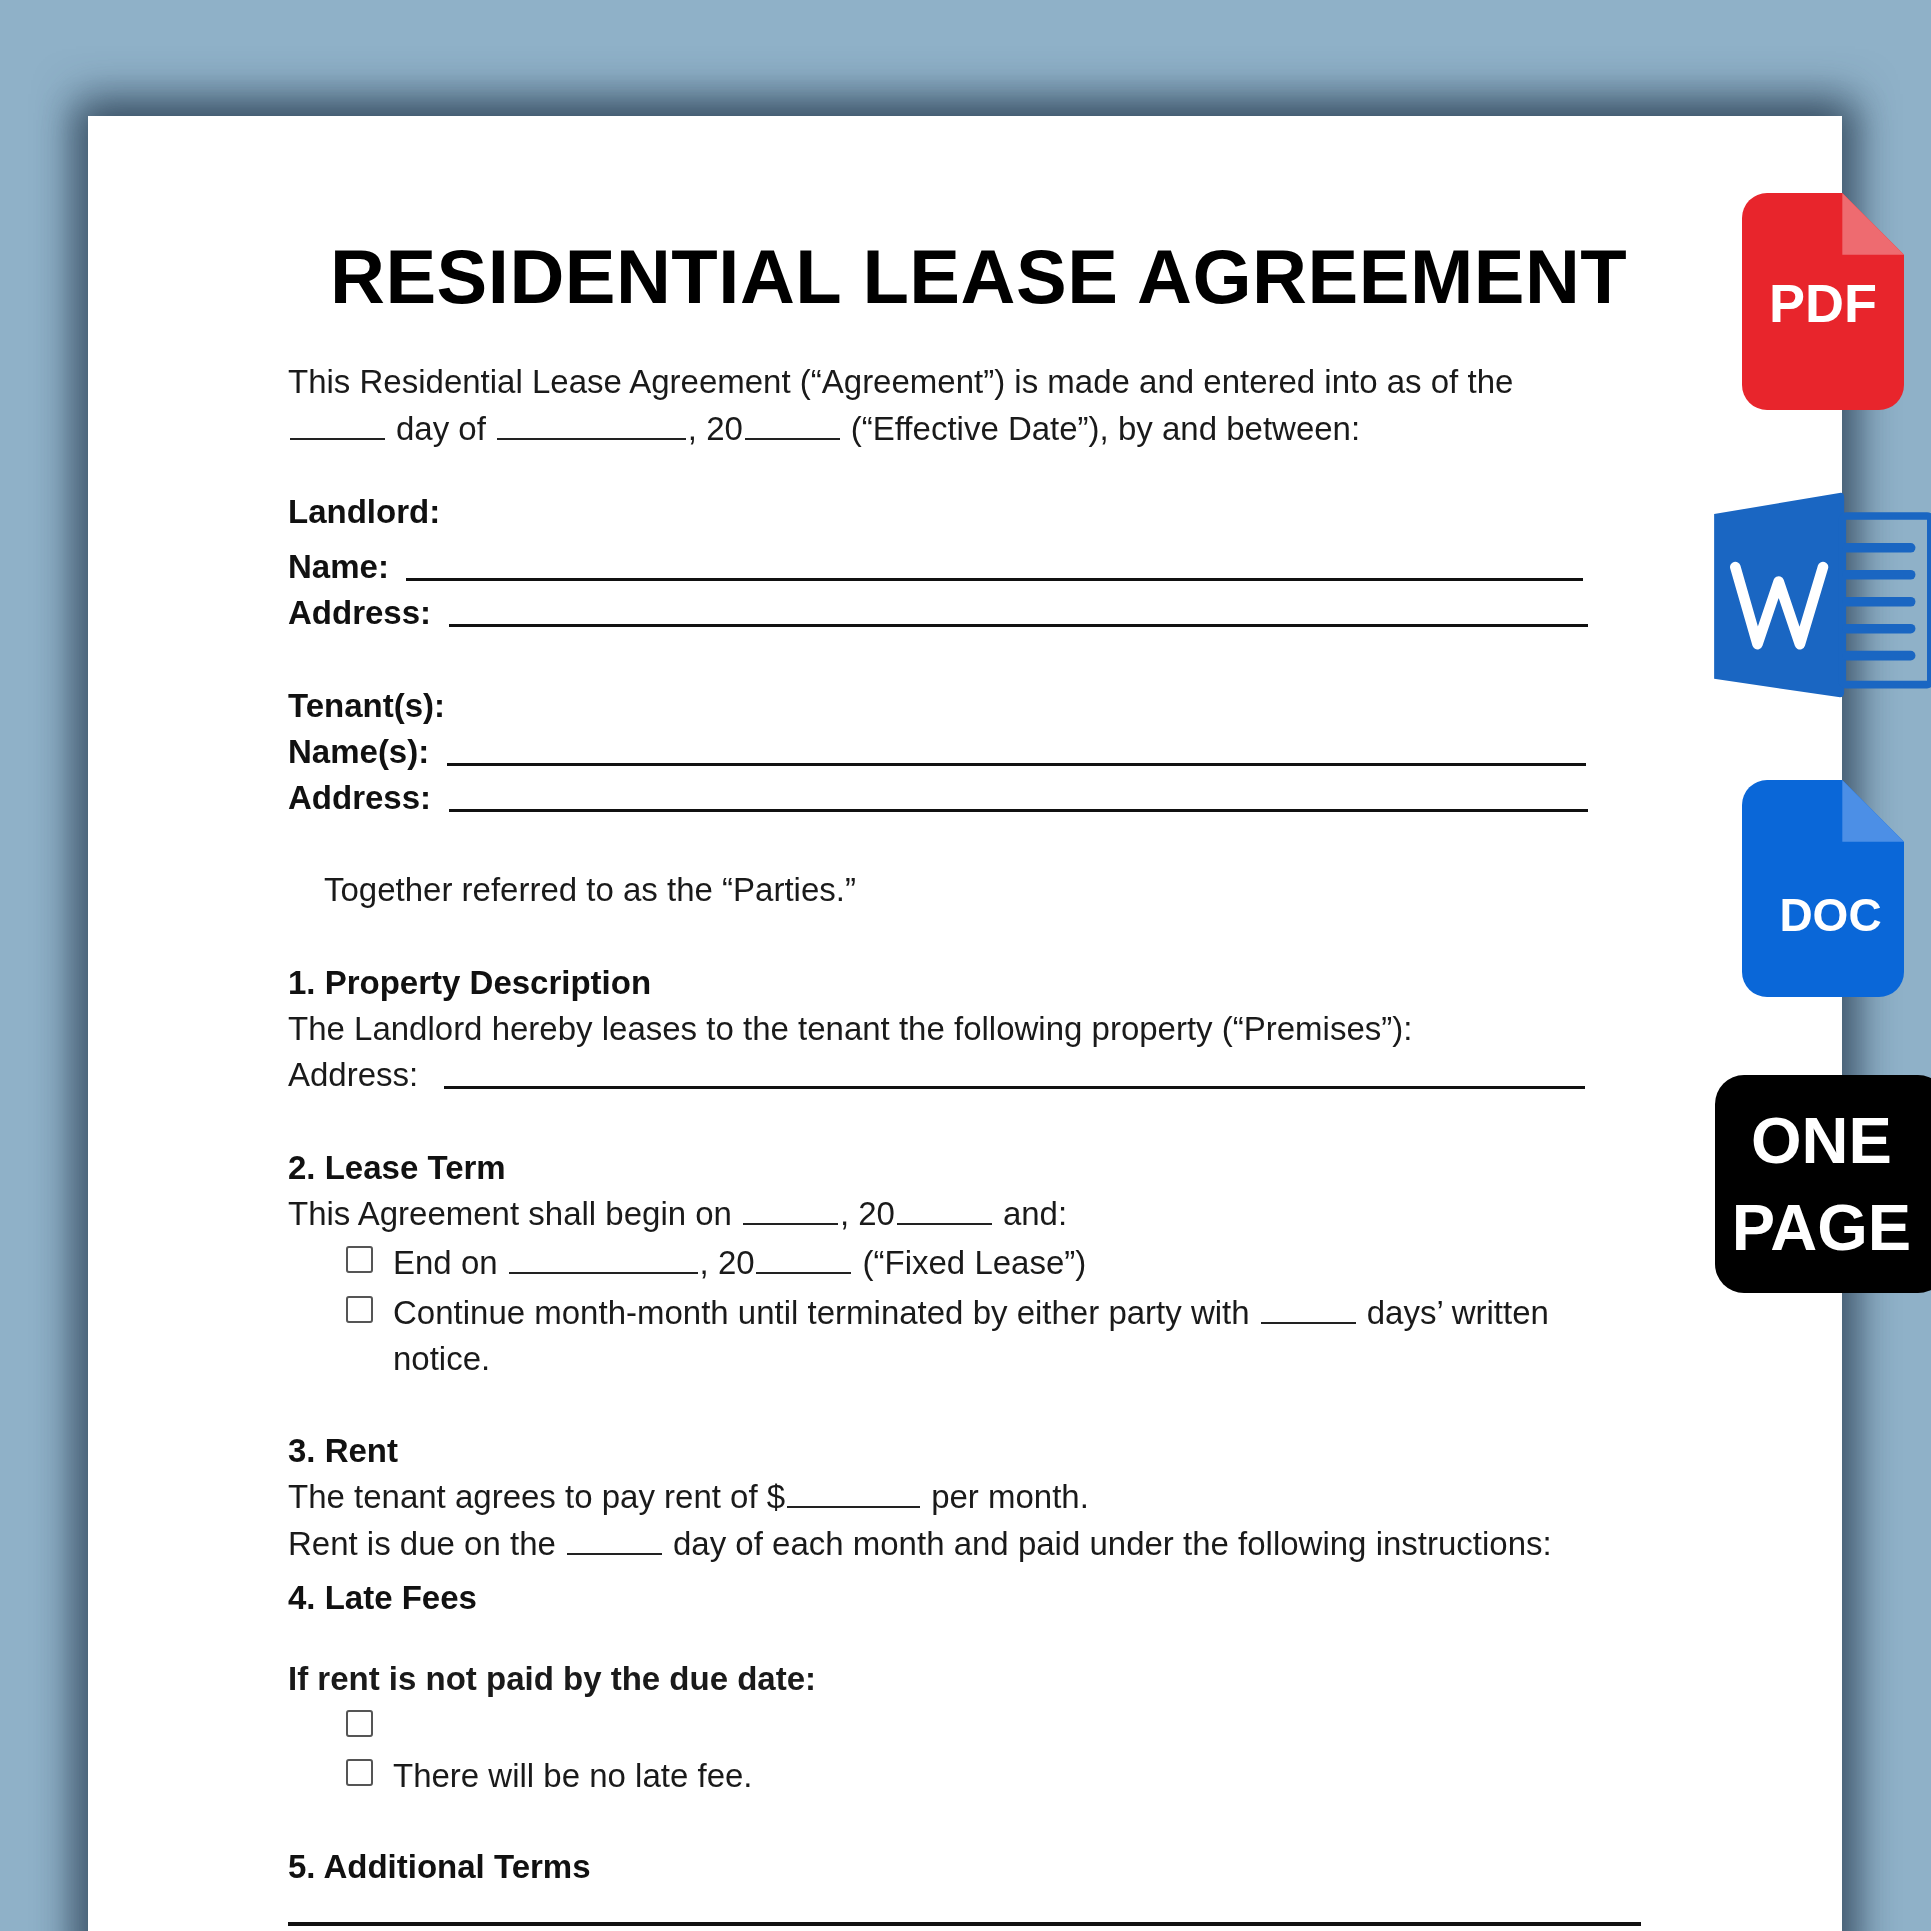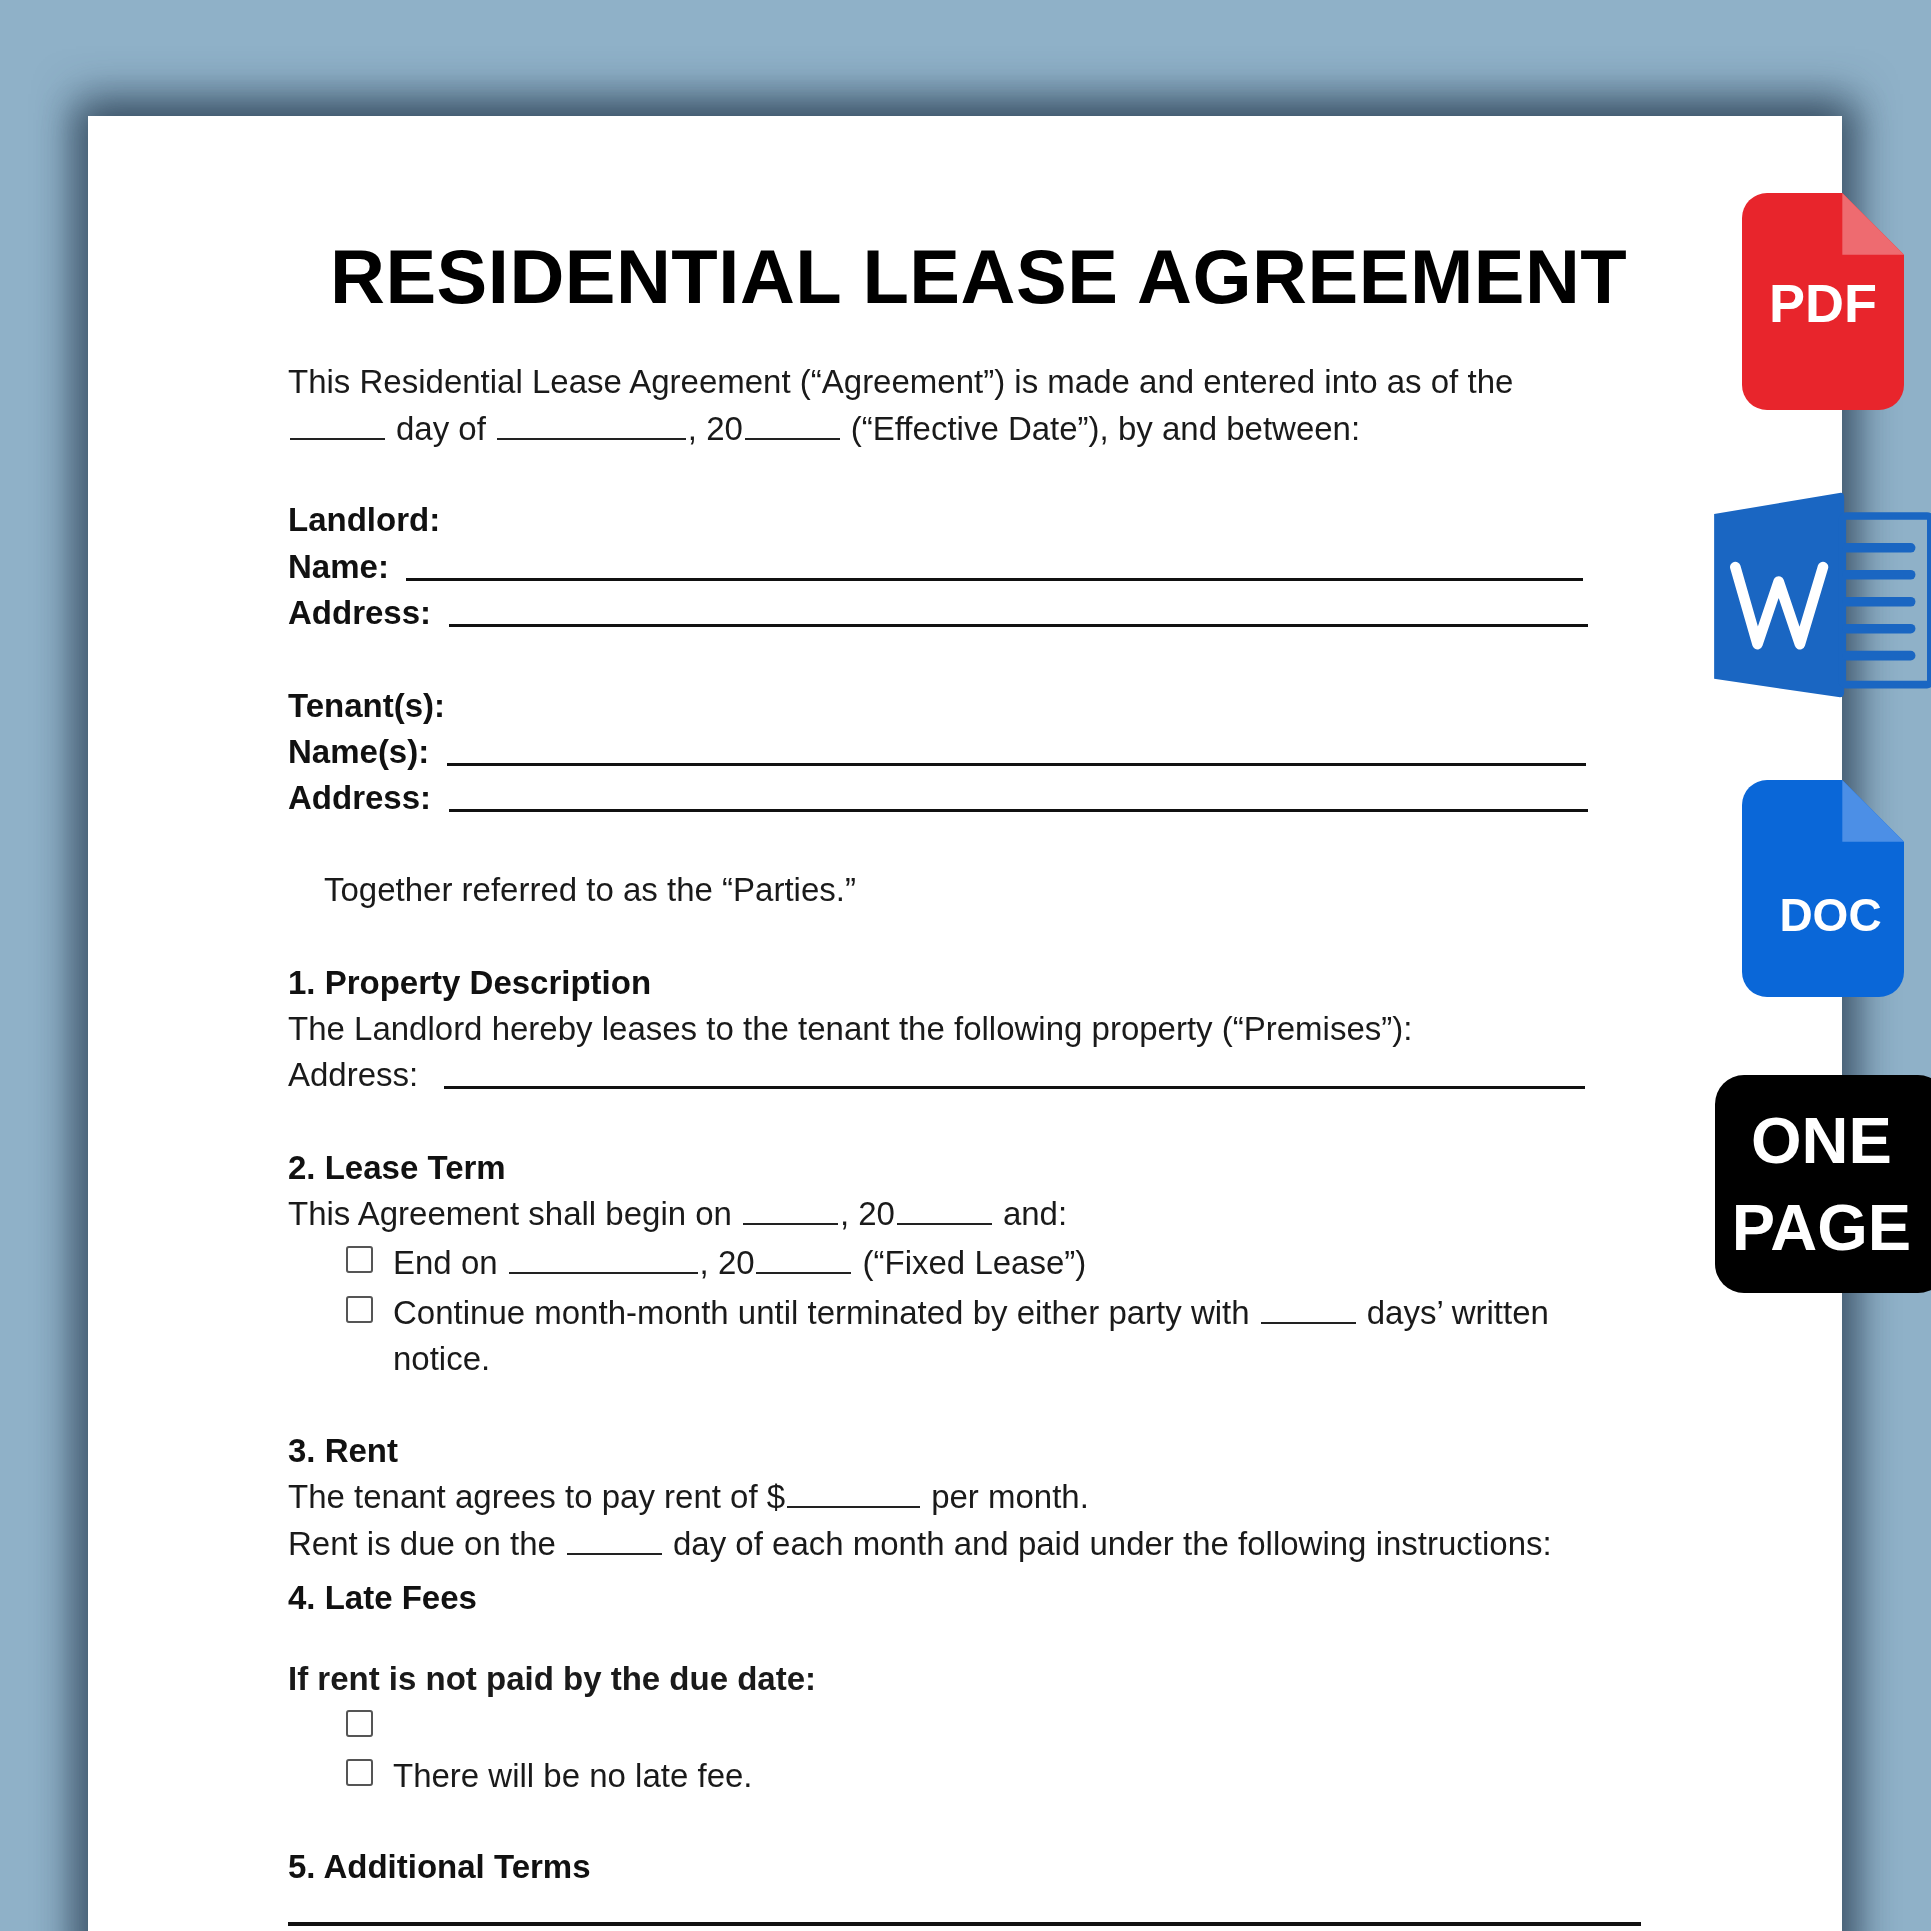--- a/index.html
+++ b/index.html
@@ -43,21 +43,21 @@
   <div class="abs title">RESIDENTIAL LEASE AGREEMENT</div>
 
   <div class="abs txt" style="left:200px; top:246px;">This Residential Lease Agreement (“Agreement”) is made and entered into as of the</div>
   <div class="abs txt" style="left:200px; top:293px;">
     <span class="blank" style="width:95px;"></span>
     <span>day of</span>
     <span class="blank" style="width:189px;"></span><span>, 20</span><span class="blank" style="width:95px;"></span>
     <span>(“Effective Date”), by and between:</span>
   </div>
 
-  <div class="abs txt bold" style="left:200px; top:384px;">Landlord:</div>
+  <div class="abs txt bold" style="left:200px; top:376px;">Landlord:</div>
   <div class="abs txt bold" style="left:200px; top:431px;">Name:</div>
   <div class="fill-line" style="left:318px; width:1177px; top:462px;"></div>
   <div class="abs txt bold" style="left:200px; top:477px;">Address:</div>
   <div class="fill-line" style="left:361px; width:1139px; top:508px;"></div>
 
   <div class="abs txt bold" style="left:200px; top:570px;">Tenant(s):</div>
   <div class="abs txt bold" style="left:200px; top:616px;">Name(s):</div>
   <div class="fill-line" style="left:359px; width:1139px; top:647px;"></div>
   <div class="abs txt bold" style="left:200px; top:662px;">Address:</div>
   <div class="fill-line" style="left:361px; width:1139px; top:693px;"></div>

